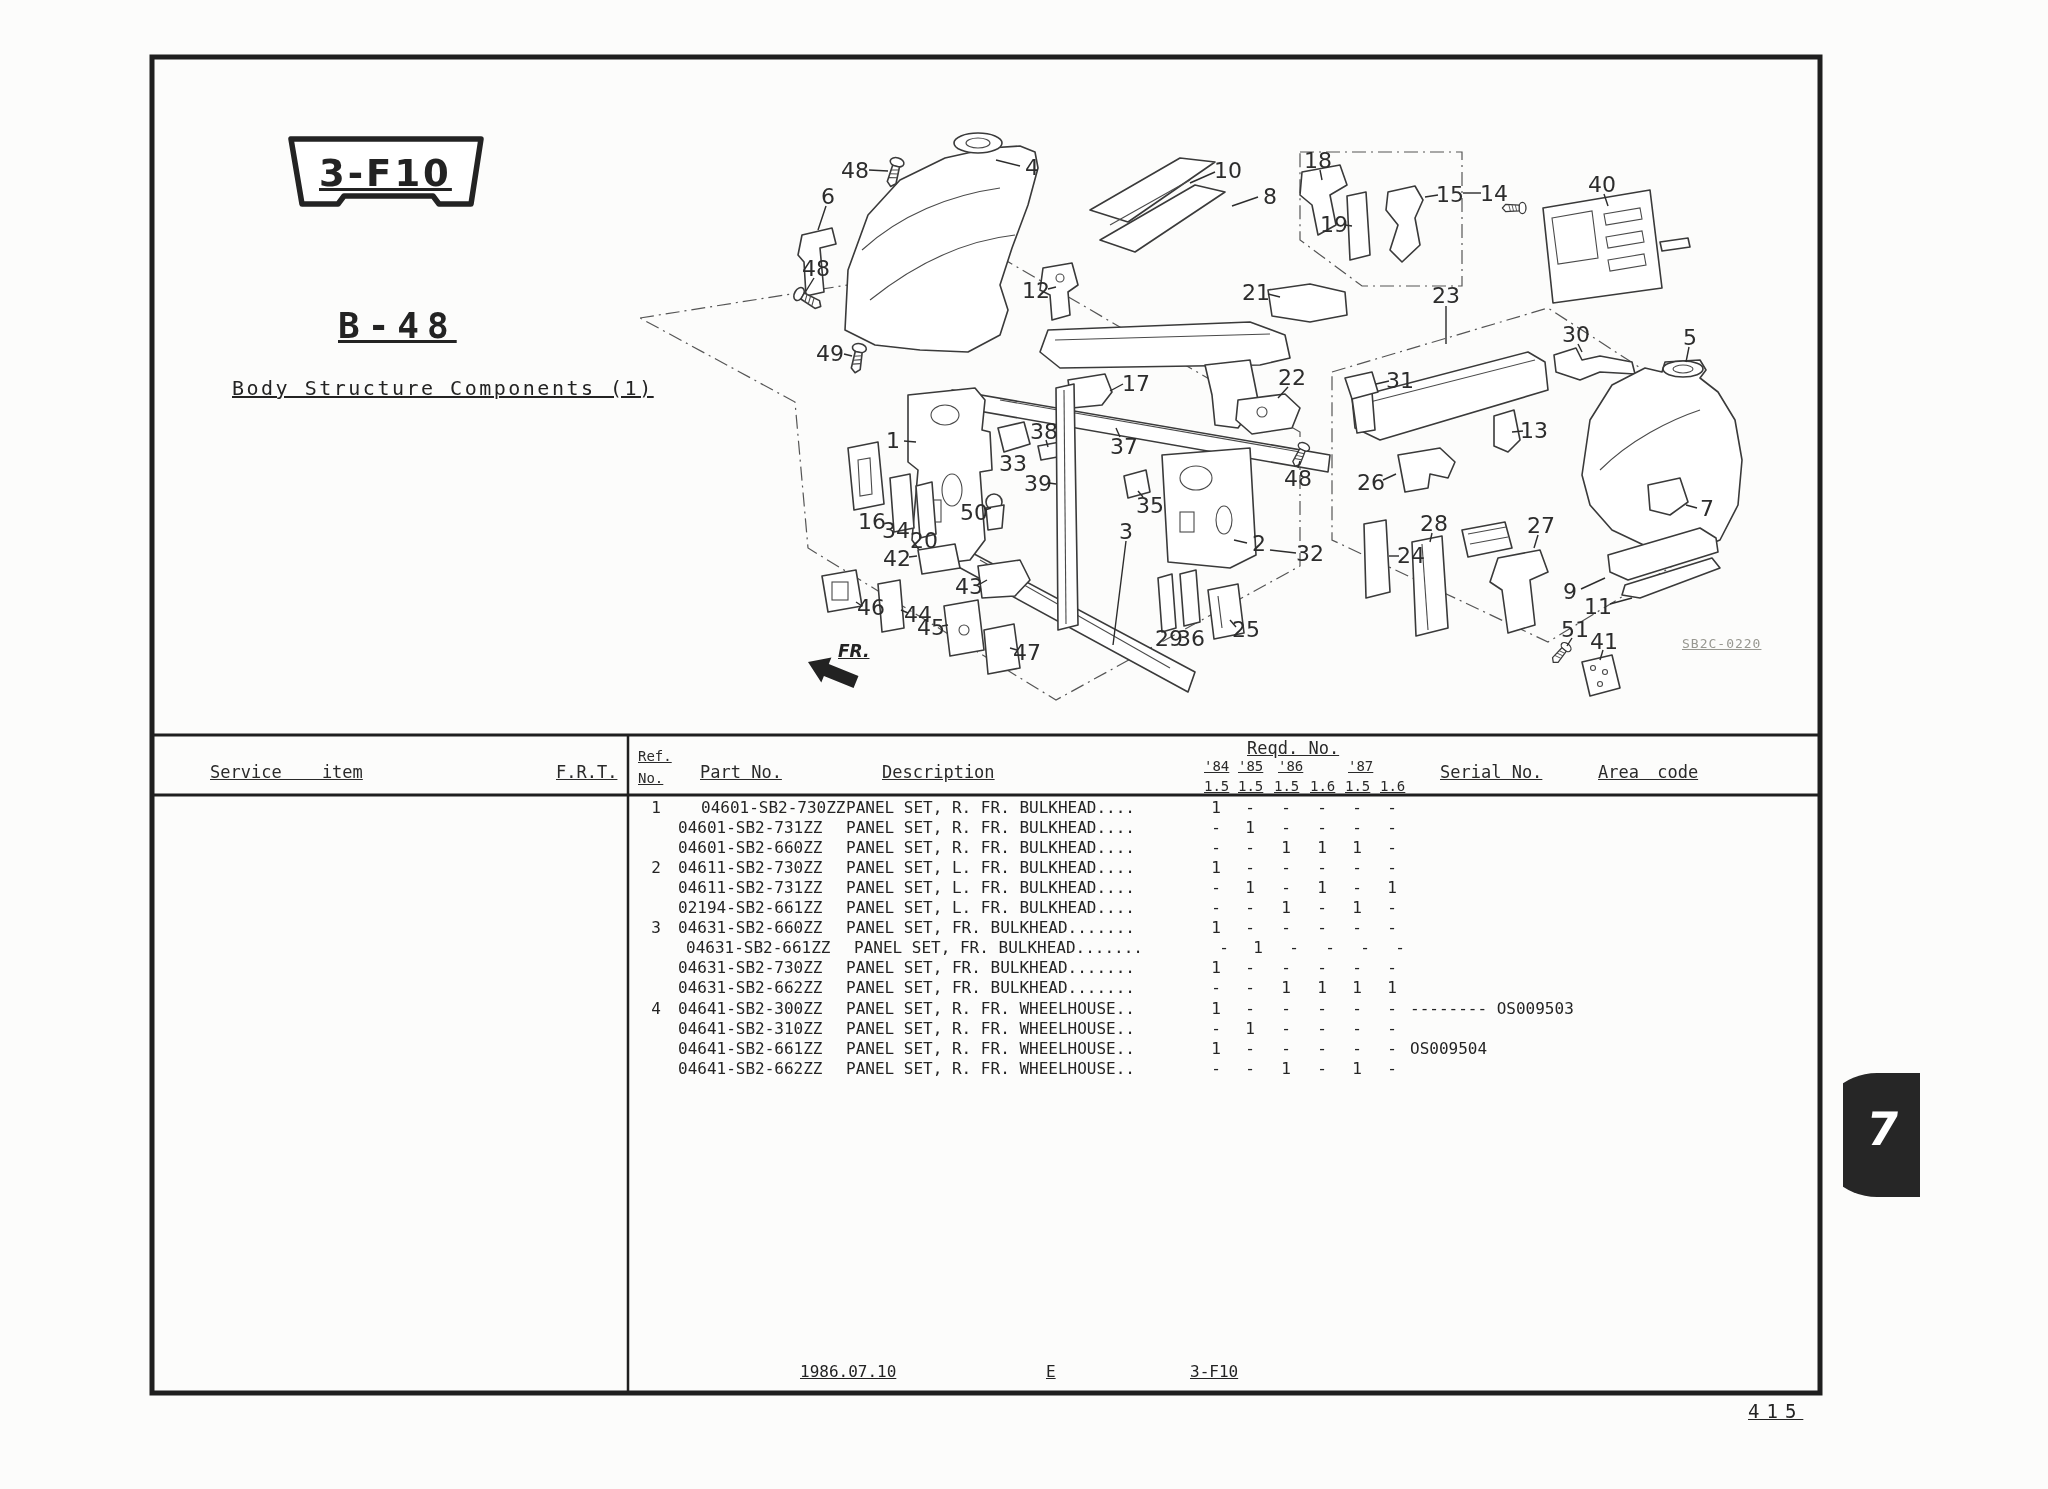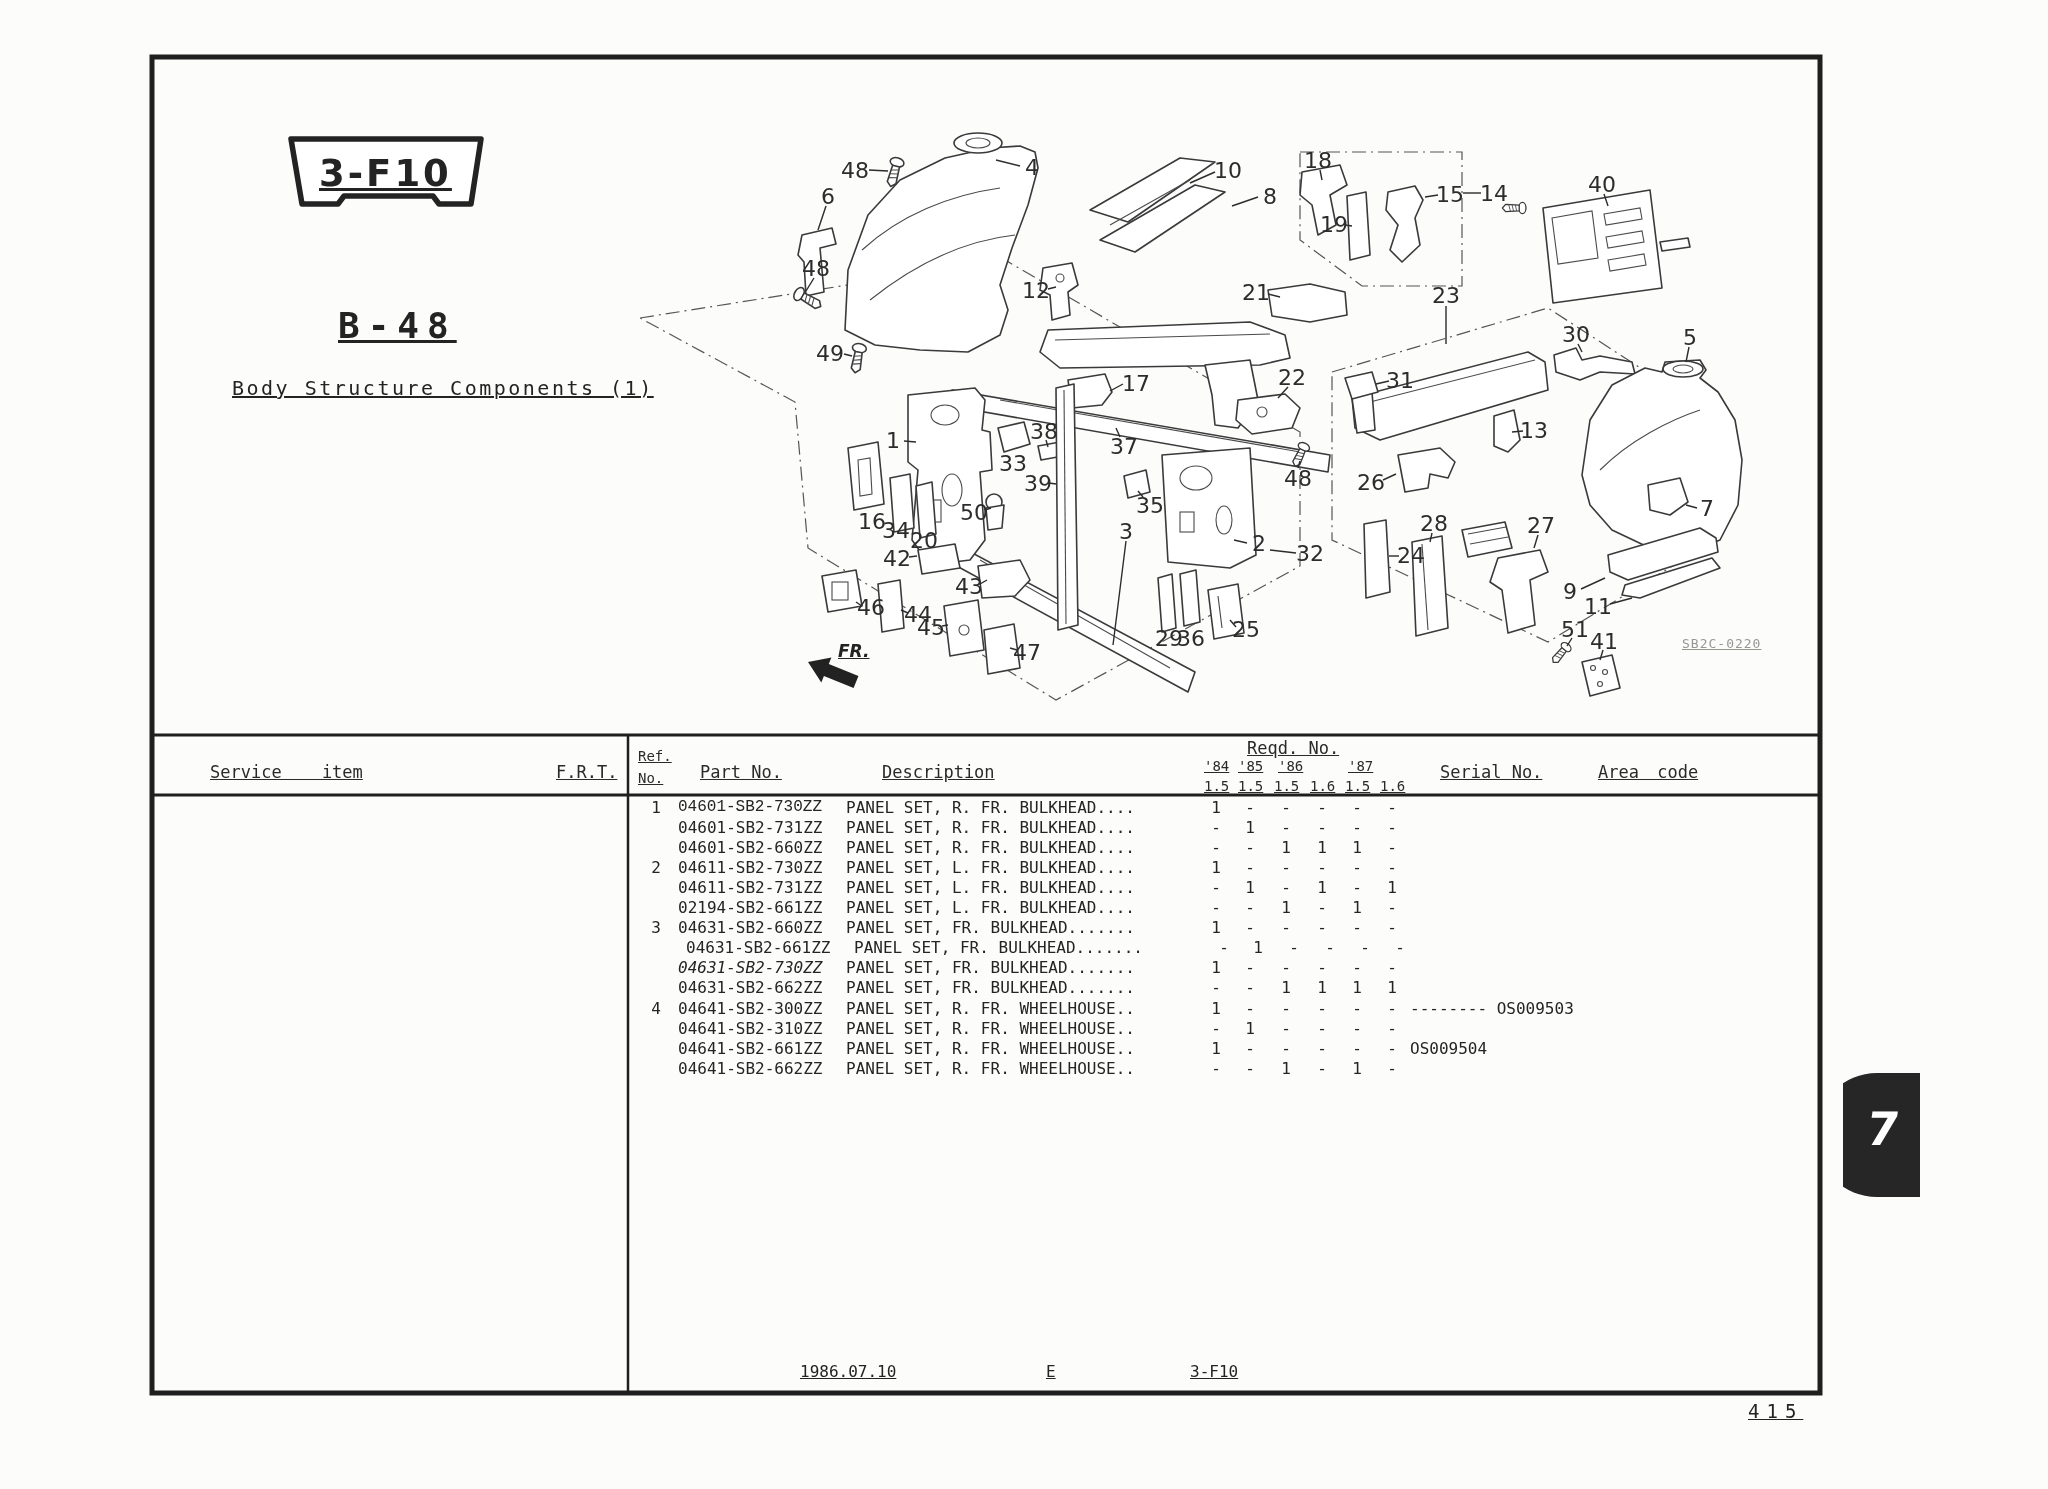--- a/index.html
+++ b/index.html
@@ -316,21 +316,21 @@
         <span class="abs hd-sm" style="left: 1345px; top: 778px;">1.5</span>
         <span class="abs hd-sm" style="left: 1380px; top: 778px;">1.6</span>
       </div>
     <div class="abs hd" style="left:1440px;top:762px;">Serial No.</div>
     <div class="abs hd" style="left:1598px;top:762px;word-spacing:8px;">Area code</div>
   </div>
 
   <div id="table-rows">
       <div class="row" style="top: 798px;">
         <span style="left: 642px; width: 28px; text-align: center;">1</span>
-        <span style="left: 678px; font-family: Liberation Mono, monospace;">04601-SB2-730ZZ</span>
+        <span style="left: 701px;">04601-SB2-730ZZ</span>
         <span style="left: 846px;">PANEL SET, R. FR. BULKHEAD....</span>
         <span style="left: 1204px; width: 24px; text-align: center;">1</span>
         <span style="left: 1238px; width: 24px; text-align: center;">-</span>
         <span style="left: 1274px; width: 24px; text-align: center;">-</span>
         <span style="left: 1310px; width: 24px; text-align: center;">-</span>
         <span style="left: 1345px; width: 24px; text-align: center;">-</span>
         <span style="left: 1380px; width: 24px; text-align: center;">-</span>
       </div>
       <div class="row" style="top: 818.05px;">
         <span style="left: 678px;">04601-SB2-731ZZ</span>
@@ -398,21 +398,21 @@
         <span style="left: 678px;">04631-SB2-661ZZ</span>
         <span style="left: 846px;">PANEL SET, FR. BULKHEAD.......</span>
         <span style="left: 1204px; width: 24px; text-align: center;">-</span>
         <span style="left: 1238px; width: 24px; text-align: center;">1</span>
         <span style="left: 1274px; width: 24px; text-align: center;">-</span>
         <span style="left: 1310px; width: 24px; text-align: center;">-</span>
         <span style="left: 1345px; width: 24px; text-align: center;">-</span>
         <span style="left: 1380px; width: 24px; text-align: center;">-</span>
       </div>
       <div class="row" style="top: 958.4px;">
-        <span style="left: 678px; font-style: italic;">04631-SB2-730ZZ</span>
+        <span style="left: 678px;">04631-SB2-730ZZ</span>
         <span style="left: 846px;">PANEL SET, FR. BULKHEAD.......</span>
         <span style="left: 1204px; width: 24px; text-align: center;">1</span>
         <span style="left: 1238px; width: 24px; text-align: center;">-</span>
         <span style="left: 1274px; width: 24px; text-align: center;">-</span>
         <span style="left: 1310px; width: 24px; text-align: center;">-</span>
         <span style="left: 1345px; width: 24px; text-align: center;">-</span>
         <span style="left: 1380px; width: 24px; text-align: center;">-</span>
       </div>
       <div class="row" style="top: 978.45px;">
         <span style="left: 678px;">04631-SB2-662ZZ</span>

